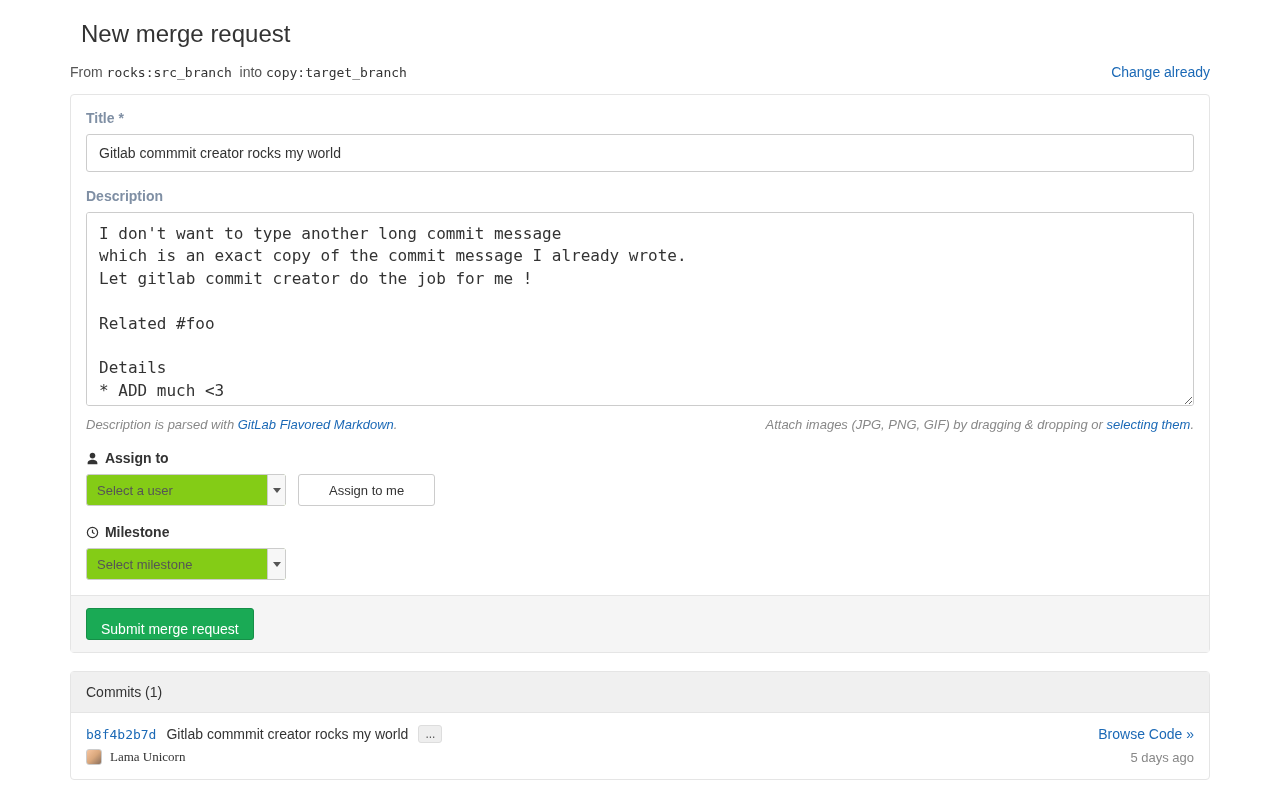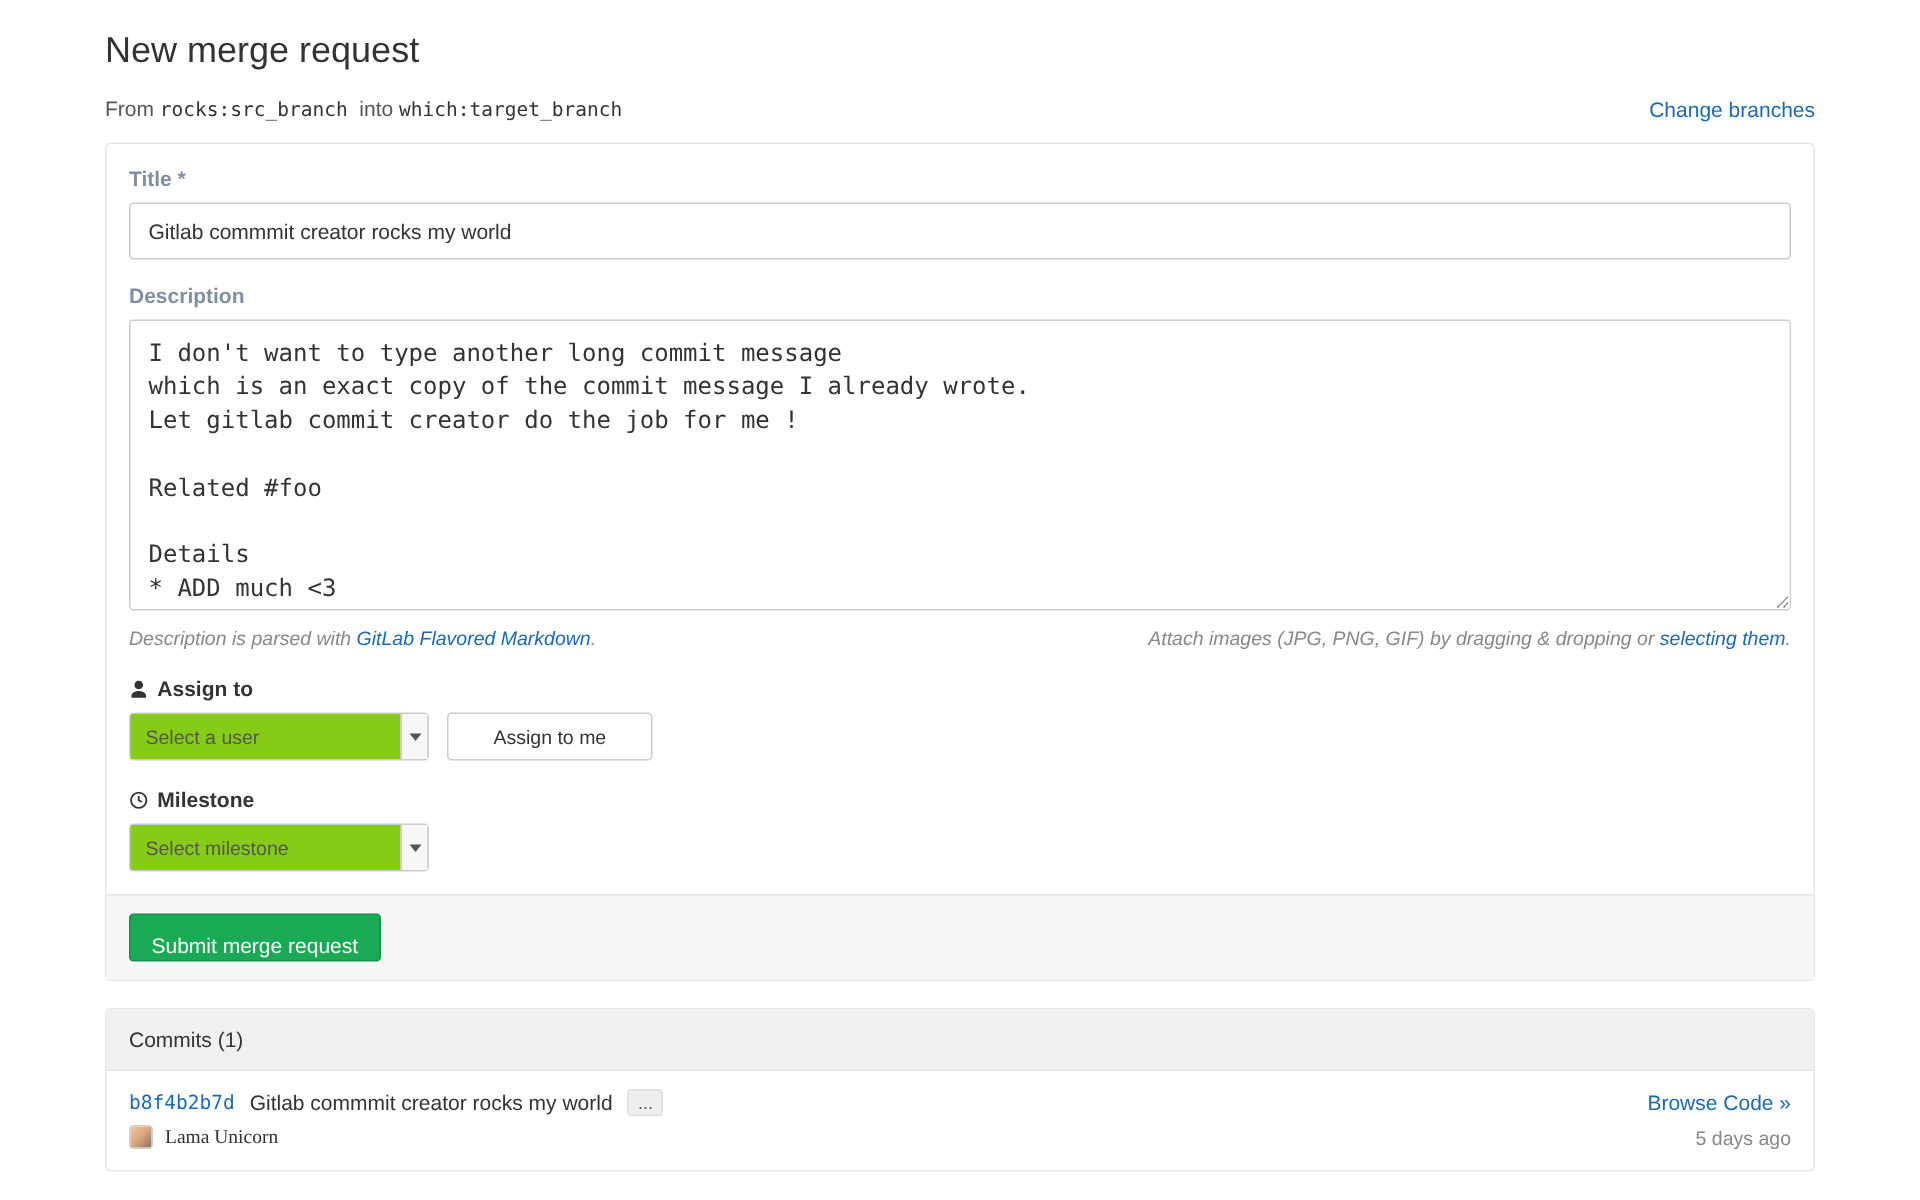--- a/index.html
+++ b/index.html
@@ -13,20 +13,21 @@
     max-width: 1140px;
     margin: 0 auto;
     padding: 16px 0 40px;
   }
   .page-title {
     font-size: 24px;
     font-weight: 500;
     color: #333;
     margin-bottom: 12px;
     padding: 4px 0;
+    margin-left: 11px;
   }
   .branch-line {
     display: flex;
     justify-content: space-between;
     align-items: center;
     font-size: 14px;
     margin-bottom: 14px;
     color: #555;
   }
   .branch-text { color: #555; }
@@ -215,23 +216,23 @@
 
 <div class="container">
 
   <h1 class="page-title">New merge request</h1>
 
   <div class="branch-line">
     <span class="branch-text">
       <span>From</span>
       <span class="mono">rocks:src_branch</span>
       &nbsp;<span>into</span>
-      <span class="mono">which:target_branch</span>
+      <span class="mono">copy:target_branch</span>
     </span>
-    <a class="change-branches">Change branches</a>
+    <a class="change-branches">Change already</a>
   </div>
 
   <div class="panel">
     <div class="panel-body">
 
       <label class="form-label">Title *</label>
       <input type="text" class="text-input" value="Gitlab commmit creator rocks my world" style="">
 
       <div class="spacer-16"></div>
 

